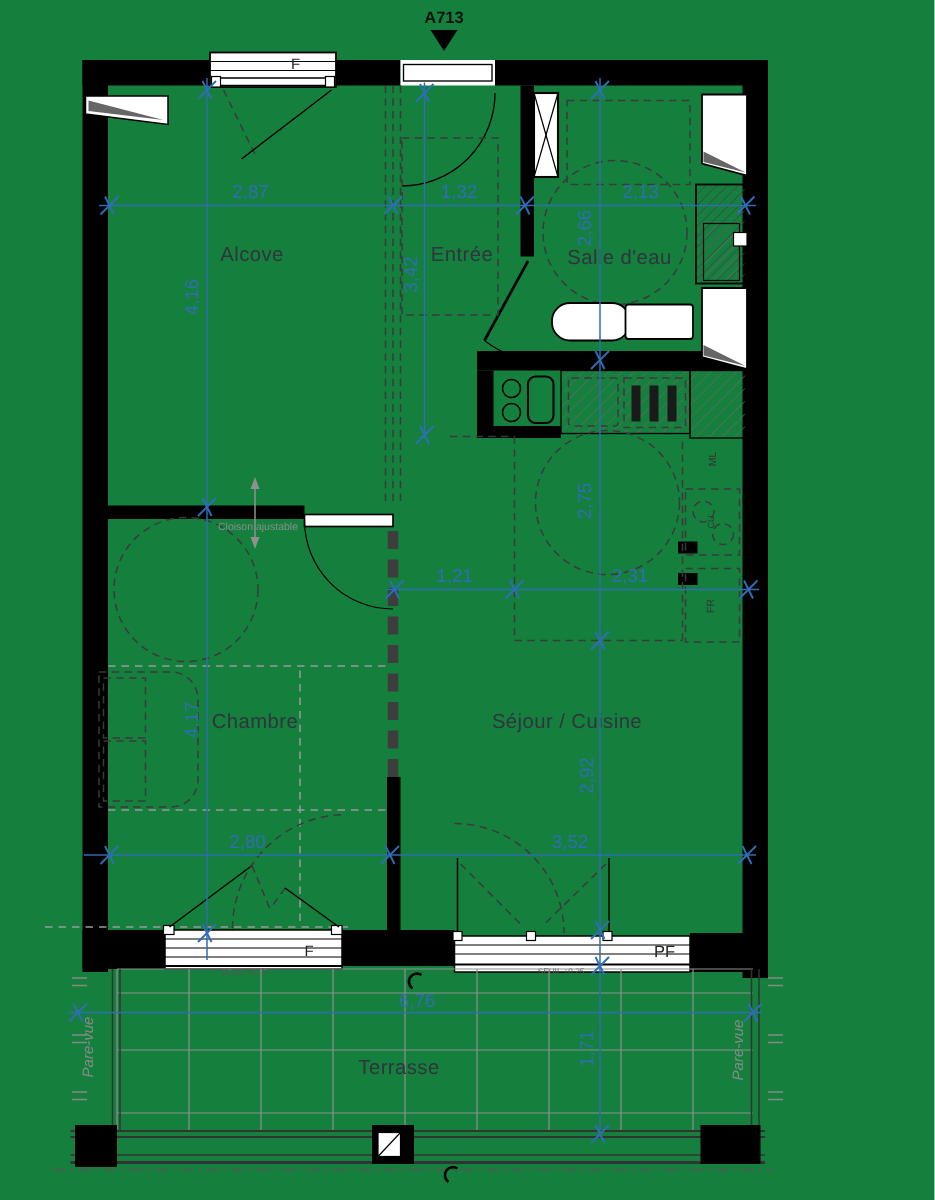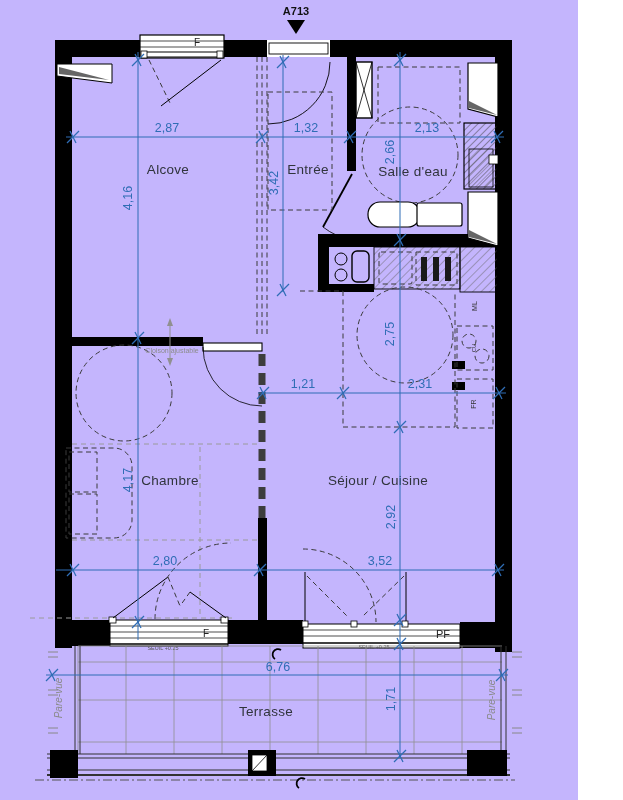--- a/index.html
+++ b/index.html
@@ -2,21 +2,21 @@
 <html style="--dimension-blue: #2f6db5; --wall: #000000; --room-label: #30343c; --annotation-gray: #8c8c8c;"><head>
 <meta charset="utf-8">
 <style>
   :root{
     --dimension-blue:#2f6db5;
     --wall:#000000;
     --room-label:#30343c;
     --annotation-gray:#8c8c8c;
   }
   html,body{margin:0;padding:0;background:#ffffff;}
-  .page{width:578px;height:800px;position:relative;background:#c4b5fd;}
+  .page{width:623px;height:800px;position:relative;background:#15803d;}
   svg text{font-family:"Liberation Sans",sans-serif;}
   .room{font-size:13.5px;fill:var(--room-label);text-anchor:middle;letter-spacing:.3px;}
   .dim{font-size:12.5px;fill:var(--dimension-blue);text-anchor:middle;}
   .tiny{font-size:5.5px;fill:#555;text-anchor:middle;}
   .small{font-size:10px;fill:#222;text-anchor:middle;}
   .appl{font-size:7px;fill:#333;text-anchor:middle;}
   .grayt{font-size:7px;fill:var(--annotation-gray);text-anchor:middle;}
   .pare{font-size:10px;fill:#8a8a8a;font-style:italic;text-anchor:middle;}
   .ttl{font-size:11px;font-weight:bold;fill:#111;text-anchor:middle;}
   .blue{stroke:var(--dimension-blue);stroke-width:1;fill:none;}

